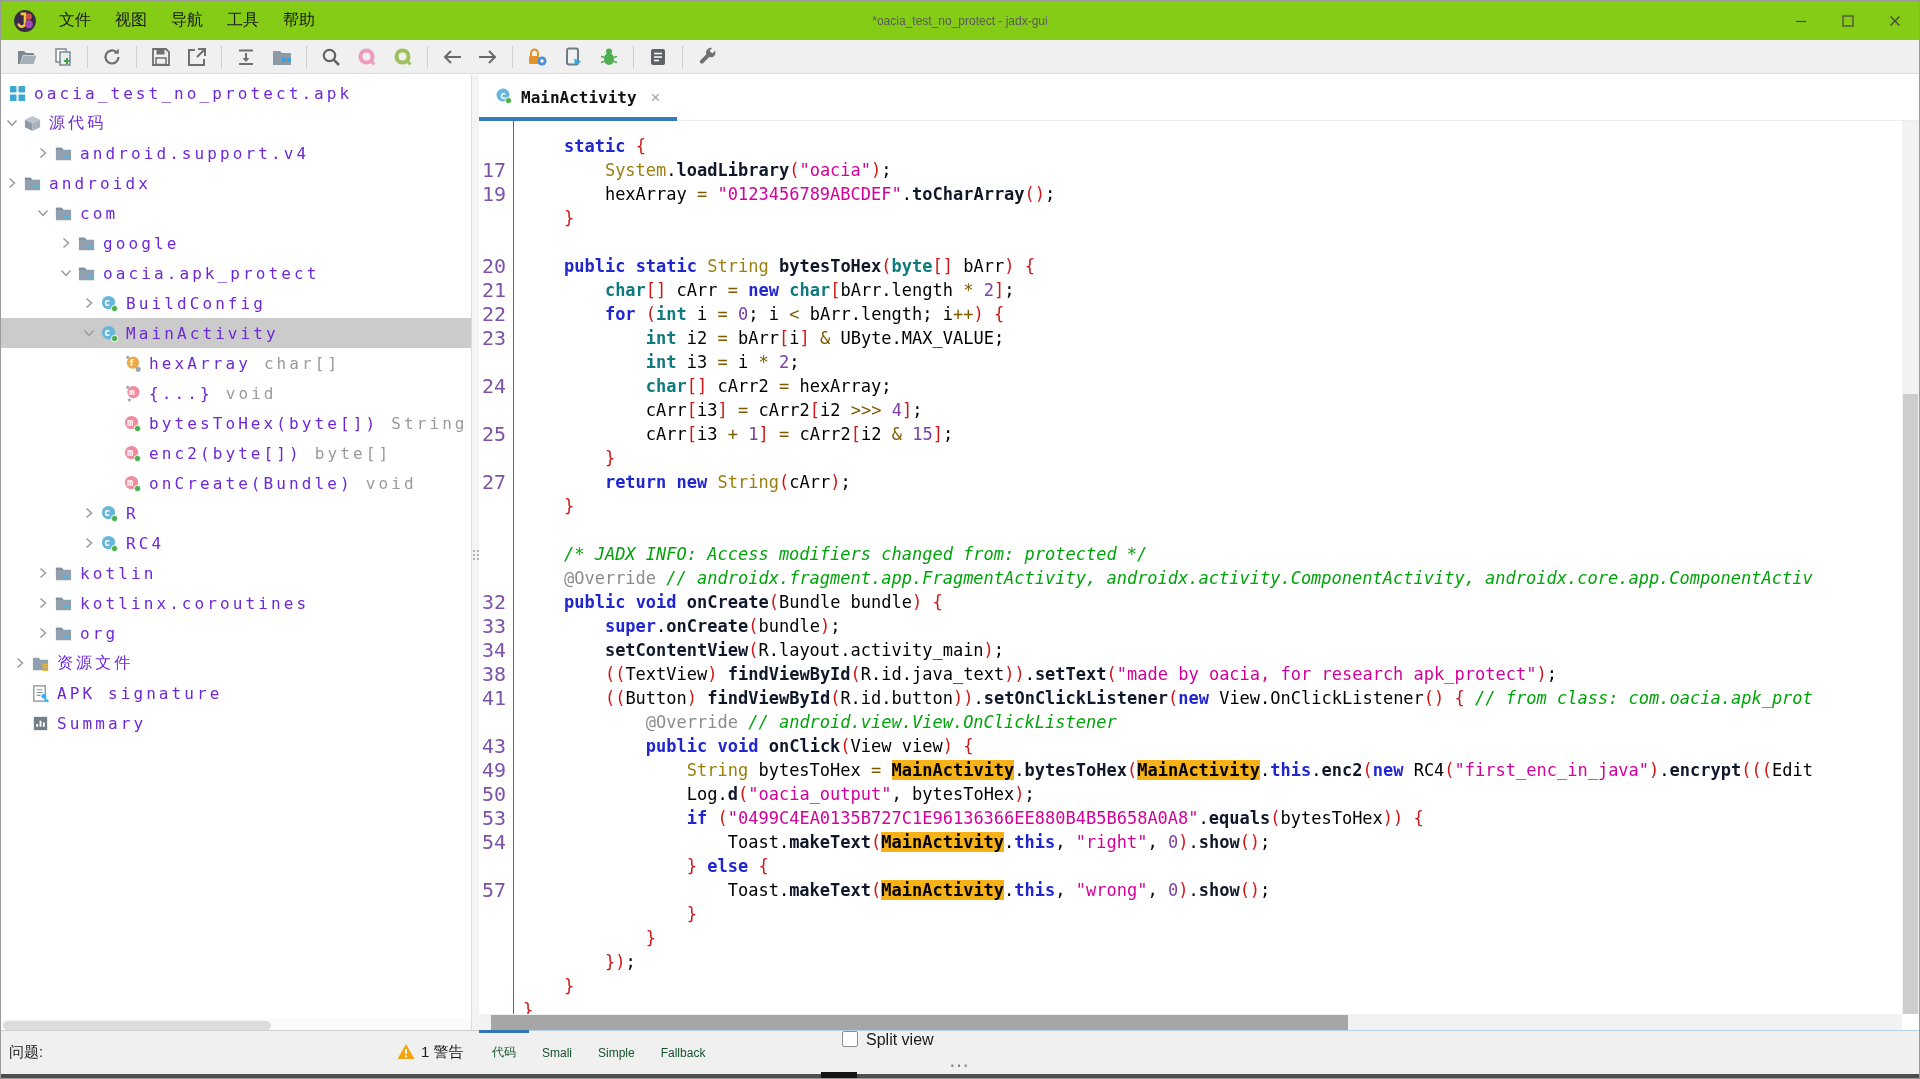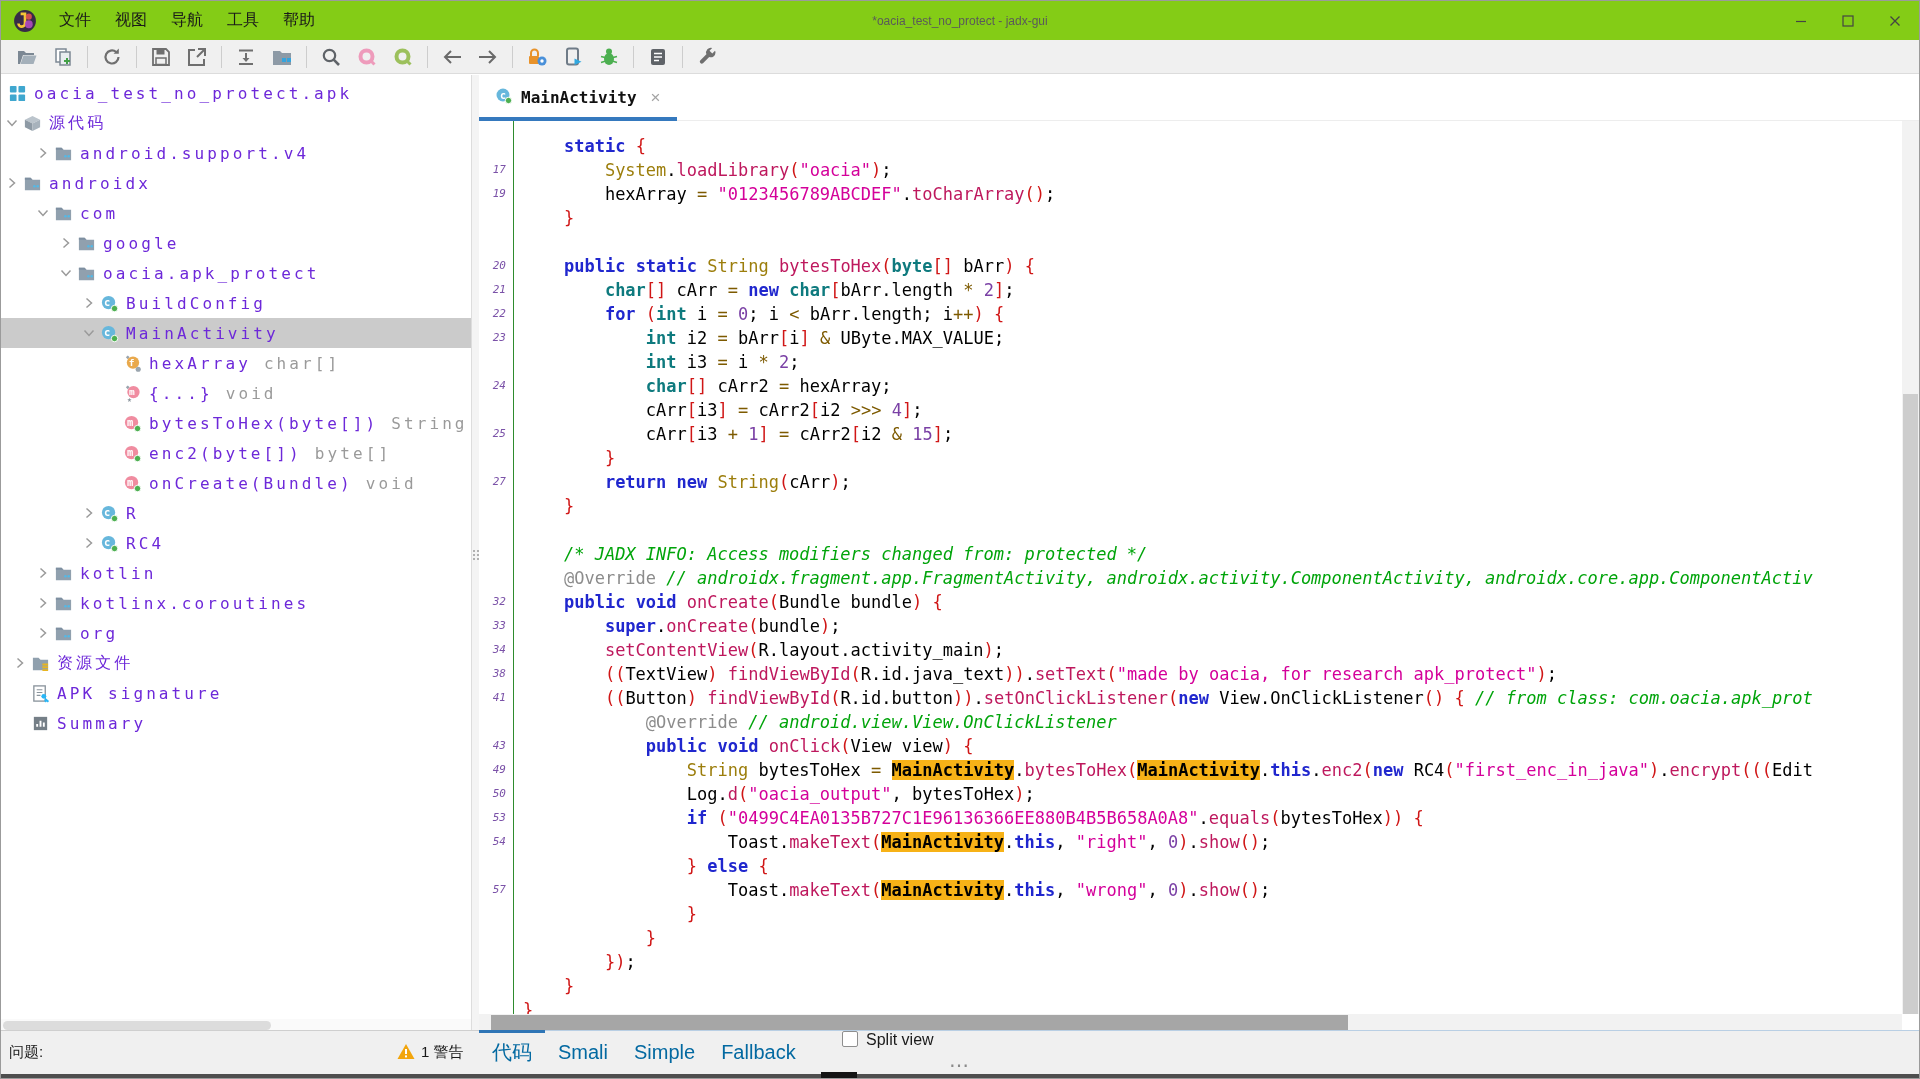--- a/index.html
+++ b/index.html
@@ -43,47 +43,47 @@
   .tabbar { position:absolute; left:0; top:0; right:0; height:46px; background:#fff; border-bottom:1px solid #EDEDED; display:flex; }
   .tab { position:relative; display:flex; align-items:center; padding:0 16px; height:100%; }
   .tab.active::after { content:''; position:absolute; left:0; right:0; bottom:-1px; height:4px; background:#3579BE; }
   .tab-label { font-family:"DejaVu Sans Mono",monospace; font-weight:bold; font-size:16px; color:#111; margin-left:8px; }
   .tab-close { color:#A3A3A3; font-size:17px; margin-left:14px; cursor:default; }
 
   .code-area { position:absolute; left:0; right:17px; top:46px; bottom:20px; overflow:hidden; }
   .code-lines { position:relative; padding-top:13px; }
   .code-lines::before { content:''; position:absolute; left:34px; top:0; bottom:0; width:1px; background:#2E8B2E; }
   .code-row { display:flex; height:24px; line-height:24px; font-family:"DejaVu Sans Mono",monospace; font-size:17px; white-space:pre; }
-  .gutter { width:34px; flex:none; text-align:right; padding-right:7px; color:#7B52A8; font-size:11px;font-style:italic; }
+  .gutter { width:34px; flex:none; text-align:right; padding-right:7px; color:#7B52A8; font-size:20px; }
   .code-text { padding-left:10px; flex:none; }
   .tk-kw { color:#2027CE; font-weight:bold; }
   .tk-pr { color:#0E7A7E; font-weight:bold; }
   .tk-ty { color:#9C7E0C; }
-  .tk-fn { color:#be185d; font-weight:normal; }
+  .tk-fn { color:#0f172a; font-weight:bold; }
   .tk-pl { color:#000; }
   .tk-st { color:#D4009A; }
   .tk-nu { color:#7A40A5; }
   .tk-sep { color:#D01616; }
   .tk-op { color:#7D5A00; }
   .tk-cm { color:#00A40A; font-style:italic; }
   .tk-an { color:#8C8C8C; }
   .tk-hl { color:#000; font-weight:bold; background:#F7B217; }
 
   .vscroll { position:absolute; right:0; top:46px; bottom:20px; width:17px; background:#F2F2F2; }
   .vthumb { position:absolute; left:1px; right:1px; top:273px; height:620px; background:#CDCDCD; }
   .hscroll { position:absolute; left:0; right:17px; bottom:3px; height:17px; background:#F2F2F2; }
   .hthumb { position:absolute; top:1px; bottom:1px; left:12px; width:857px; background:#A6A6A6; }
 
   
   .statusbar { position:absolute; left:0; right:0; bottom:4px; height:44px; background:#F0F0F0; border-top:1px solid #CFCFCF; }
   .statusbar::after { content:''; position:absolute; left:478px; right:0; top:-1px; height:1px; background:#B9CFE4; }
   .issues-label { position:absolute; left:8px; top:0; height:100%; display:flex; align-items:center; font-size:15px; color:#1a1a1a; }
   .warn-group { position:absolute; left:396px; top:0; height:100%; display:flex; align-items:center; gap:6px; font-size:15px; color:#1a1a1a; }
   .status-tabs { position:absolute; left:478px; top:0; height:100%; display:flex; z-index:2; }
-  .status-tab { position:relative; padding:14px 13px; display:flex; align-items:center; font-size:20px; color:#0369a1; cursor:default; }
+  .status-tab { position:relative; padding:14px 13px; display:flex; align-items:center; font-size:12px; color:#14532d; cursor:default; }
   .status-tab.active::before { content:''; position:absolute; left:0; right:0; top:-1px; height:3px; background:#2E75B6; }
   .splitview { position:absolute; left:841px; top:0; height:100%; display:flex; align-items:flex-start; gap:8px; }
   .checkbox { width:16px; height:16px; background:#fff; border:1px solid #8F8F8F; border-radius:2px; }
   .splitview-label { font-size:16px; color:#1a1a1a; }
   .bottom-dots { position:absolute; left:948px; bottom:-3px; color:#8A8A8A; font-size:20px; letter-spacing:2px; }
   .bottom-strip { position:absolute; left:0; right:0; bottom:0; height:4px; background:#4E4E4E; }
   .strip-blob { position:absolute; left:820px; bottom:0; width:36px; height:6px; background:#141414; }
 </style>
 </head>
 <body>

